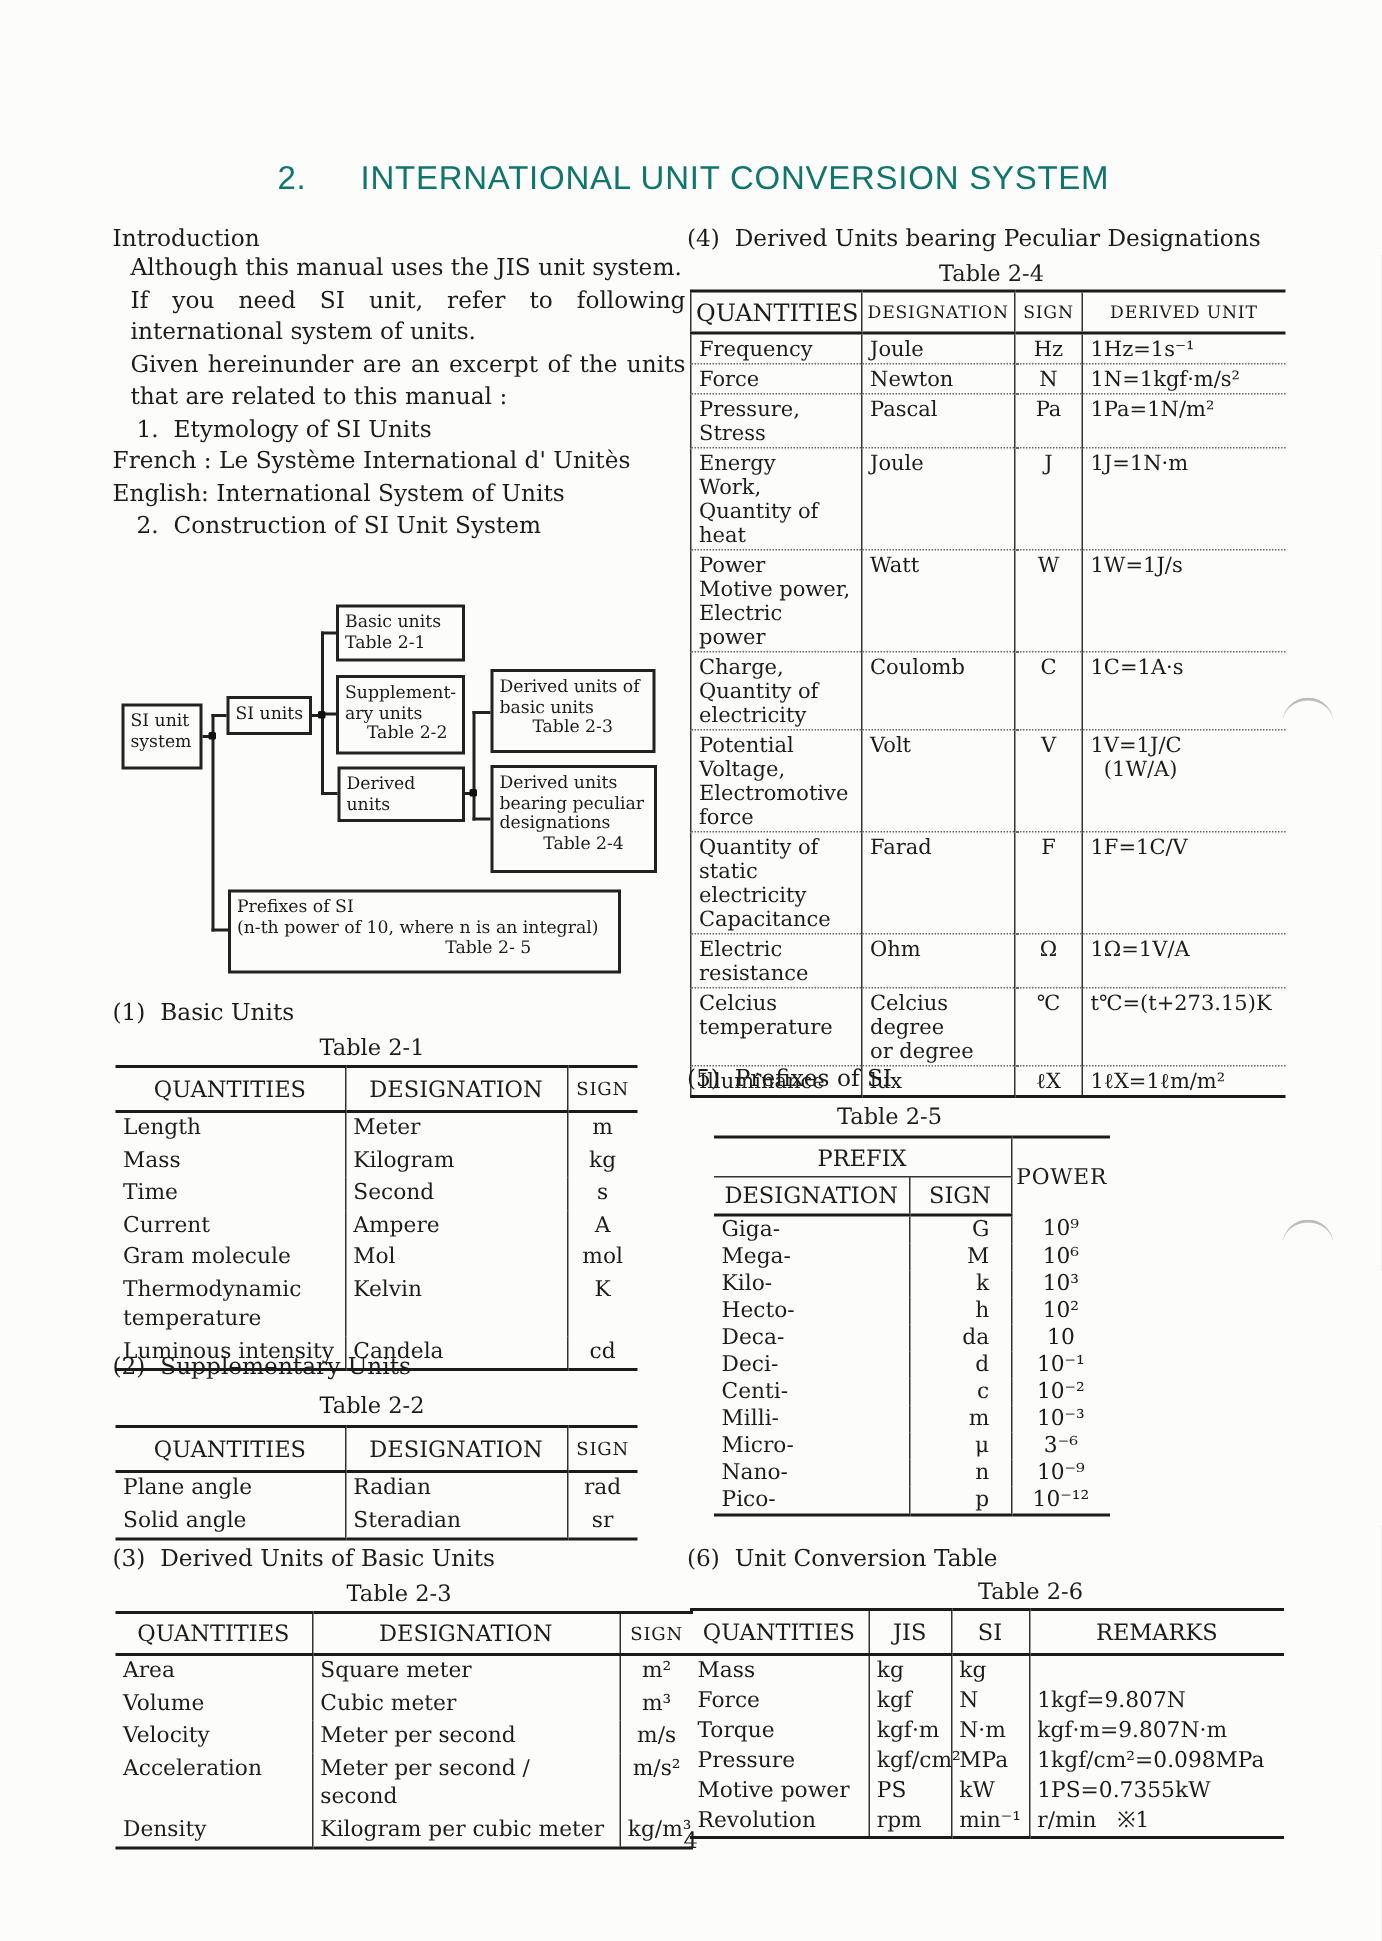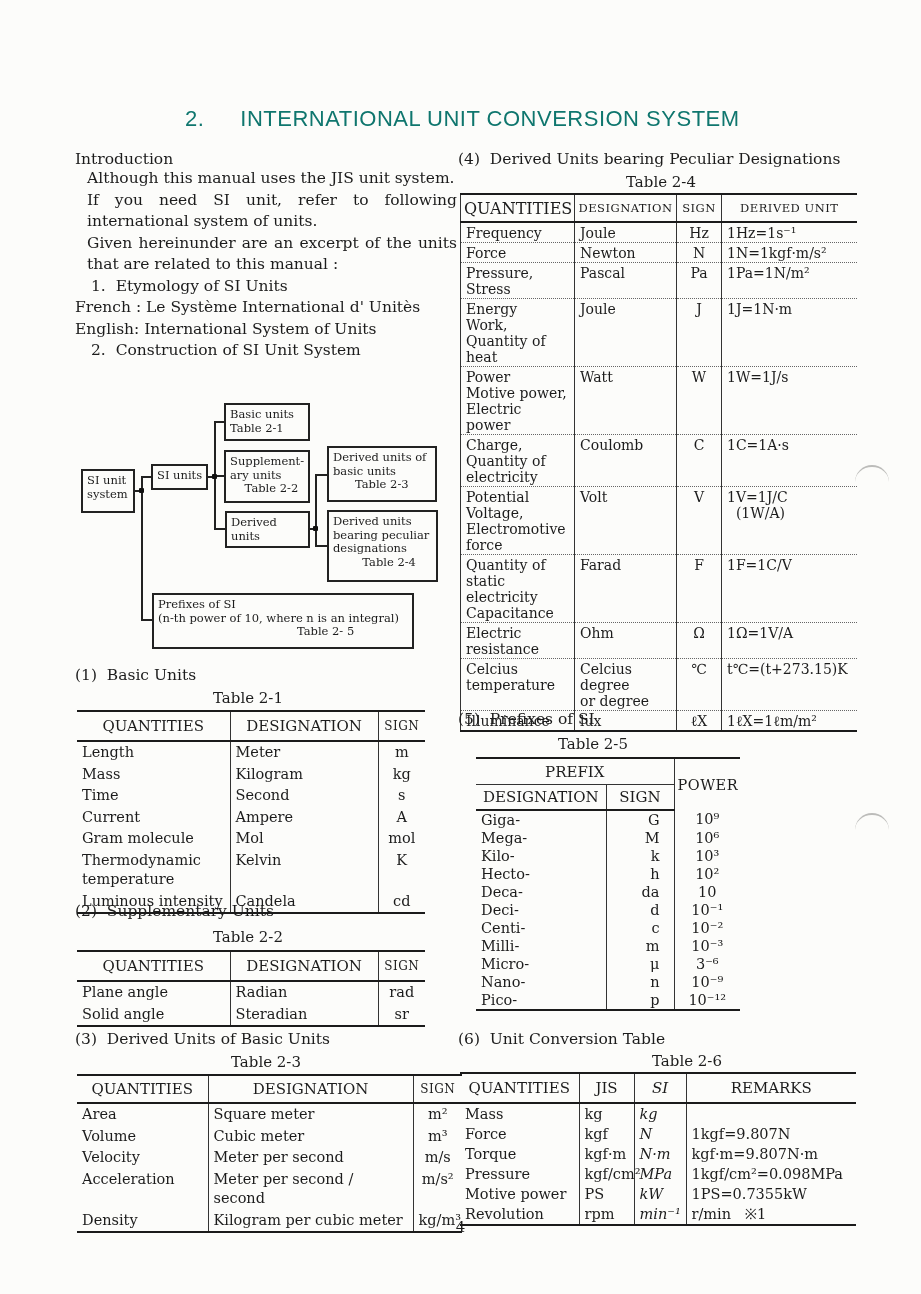--- a/index.html
+++ b/index.html
@@ -74,21 +74,21 @@
   .t5 td{line-height:18px;padding-top:0;padding-bottom:0;}
   .t5 td:nth-child(2){border-left:1.5px solid #333;text-align:right;padding-right:14px;}
   .t5 td:nth-child(3){border-left:1.5px solid #333;text-align:center;}
   .t5 tbody tr:last-child td{border-bottom:2.5px solid #1b1b1b;}
   .t5 col.c1{width:130px}.t5 col.c2{width:68px}.t5 col.c3{width:66px}
   
   .t6{width:396px;font-size:14.5px;}
   .t6 th{font-size:15px;border-top:2.5px solid #1b1b1b;border-bottom:2.5px solid #1b1b1b;height:24px;}
   .t6 td{line-height:20px;padding-top:0;padding-bottom:0;}
   .t6 td:nth-child(2),.t6 th:nth-child(2){border-left:1.5px solid #333;}
-  .t6 td:nth-child(3),.t6 th:nth-child(3){border-left:1.5px solid #333;font-style:italic;}
+  .t6 td:nth-child(3),.t6 th:nth-child(3){border-left:1.5px solid #333;}
   .t6 td:nth-child(4),.t6 th:nth-child(4){border-left:1.5px solid #333;}
   .t6 tbody tr:last-child td{border-bottom:2.5px solid #1b1b1b;}
   .t6 col.c1{width:119px}.t6 col.c2{width:55px}.t6 col.c3{width:52px}.t6 col.c4{width:170px}
   
   .page-number{position:absolute;left:0;right:0;top:1218px;text-align:center;font-size:15px;}
   .margin-curve{position:absolute;width:34px;height:15px;border-top:2px solid #9a9a98;
                 border-radius:50% 50% 0 0 / 100% 100% 0 0;opacity:.65;}
 </style>
 </head>
 <body>

